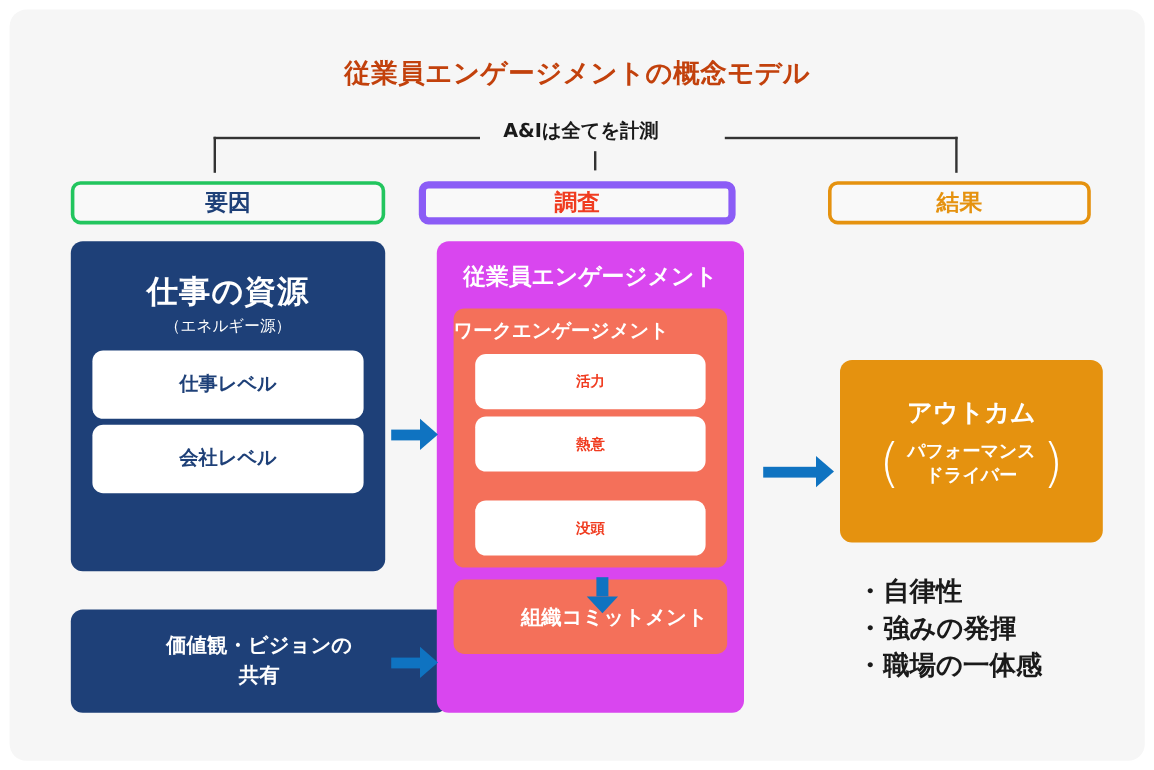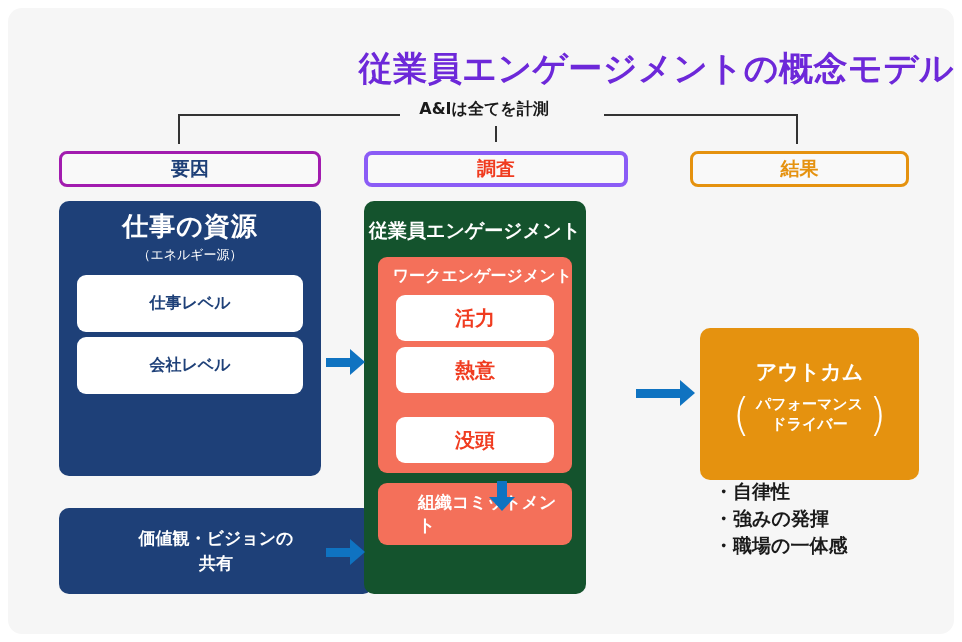--- a/index.html
+++ b/index.html
@@ -23,24 +23,24 @@
     background: #f6f6f6;
     border-radius: 14px;
   }
 
   
   .title {
     position: absolute;
     left: 0;
     top: 38px;
     width: 946px;
-    text-align: right;
-    font-size: 34px;
-    font-weight: bold;
-    color: #6d28d9;
+    text-align: center;
+    font-size: 22px;
+    font-weight: bold;
+    color: #c2410c;
     letter-spacing: 0.5px;
   }
 
   
   .bracket-label {
     position: absolute;
     left: 391px;
     top: 91px;
     width: 170px;
     text-align: center;
@@ -65,33 +65,33 @@
     height: 36px;
     border-radius: 8px;
     background: #f9f9f9;
     display: flex;
     align-items: center;
     justify-content: center;
     font-size: 19px;
     font-weight: bold;
     box-sizing: border-box;
   }
-  .chip-factor  { left: 51px;  width: 262px; border: 3px solid #a21caf; color: #1e4078; }
-  .chip-survey  { left: 356px; width: 264px; border: 4px solid #8b5cf6; color: #f03c20; }
+  .chip-factor  { left: 51px;  width: 262px; border: 3px solid #22c55e; color: #1e4078; }
+  .chip-survey  { left: 341px; width: 264px; border: 6px solid #8b5cf6; color: #f03c20; }
   .chip-outcome { left: 682px; width: 219px; border: 3px solid #e5920f; color: #e5920f; }
 
   
   .panel { position: absolute; box-sizing: border-box; }
 
   .navy-main {
     left: 51px; top: 193px; width: 262px; height: 275px;
     background: #1e4078; border-radius: 10px;
   }
   .navy-main .head {
-    margin-top: 8px;
+    margin-top: 25px;
     text-align: center;
     color: #ffffff;
     font-size: 26px;
     font-weight: bold;
     letter-spacing: 1px;
   }
   .navy-main .sub {
     margin-top: 2px;
     text-align: center;
     color: #ffffff;
@@ -117,61 +117,61 @@
     background: #1e4078; border-radius: 10px;
     display: flex; align-items: center; justify-content: center;
     text-align: center;
     color: #ffffff;
     font-size: 17px;
     font-weight: bold;
     line-height: 1.45;
   }
 
   .red-main {
-    left: 356px; top: 193px; width: 222px; height: 393px;
-    background: #14532d; border-radius: 10px;
+    left: 356px; top: 193px; width: 256px; height: 393px;
+    background: #d946ef; border-radius: 10px;
   }
   .red-main .head {
     margin-top: 17px;
     text-align: center;
     color: #ffffff;
     font-size: 19px;
     font-weight: bold;
   }
   .inner-panel {
     margin: 13px 14px 0 14px;
     background: #f4705a;
     border-radius: 9px;
     padding: 9px 0 10px 0;
   }
   .inner-panel .inner-head {
-    text-align: right;
+    text-align: left;
     color: #ffffff;
     font-size: 16px;
     font-weight: bold;
     margin-bottom: 8px;
   }
   .inner-panel .card-stack { margin: 0 18px; }
-  .inner-panel .wcard { height: 46px; margin-bottom: 6px; font-size: 20px; }
+  .inner-panel .wcard { height: 46px; margin-bottom: 6px; font-size: 12px; }
   .inner-panel .wcard:last-child { margin-bottom: 0; margin-top: 24px; }
 
   .commit-panel {
     margin: 10px 14px 0 14px;
     background: #f4705a;
     border-radius: 9px;
     height: 62px;
     display: flex; align-items: center; justify-content: center;
     color: #ffffff;
     font-size: 17px;
     font-weight: bold;
     padding-left: 40px;
   }
 
   .orange-main {
-    left: 692px; top: 320px; width: 219px; height: 152px;
+    left: 692px; top: 292px; width: 219px; height: 152px;
     background: #e5920f; border-radius: 10px;
   }
   .orange-main .head {
     margin-top: 30px;
     text-align: center;
     color: #ffffff;
     font-size: 21px;
     font-weight: bold;
   }
   .paren-row {
@@ -193,21 +193,21 @@
     font-weight: bold;
     line-height: 1.35;
     padding: 0 2px;
   }
 
   .bullets {
     position: absolute;
     left: 706px; top: 470px; width: 230px;
   }
   .bullet {
-    font-size: 19px;
+    font-size: 22px;
     font-weight: bold;
     color: #1a1a1a;
     line-height: 1.42;
   }
 
   
   .arrow-h {
     position: absolute;
     height: 26px;
     display: flex;

